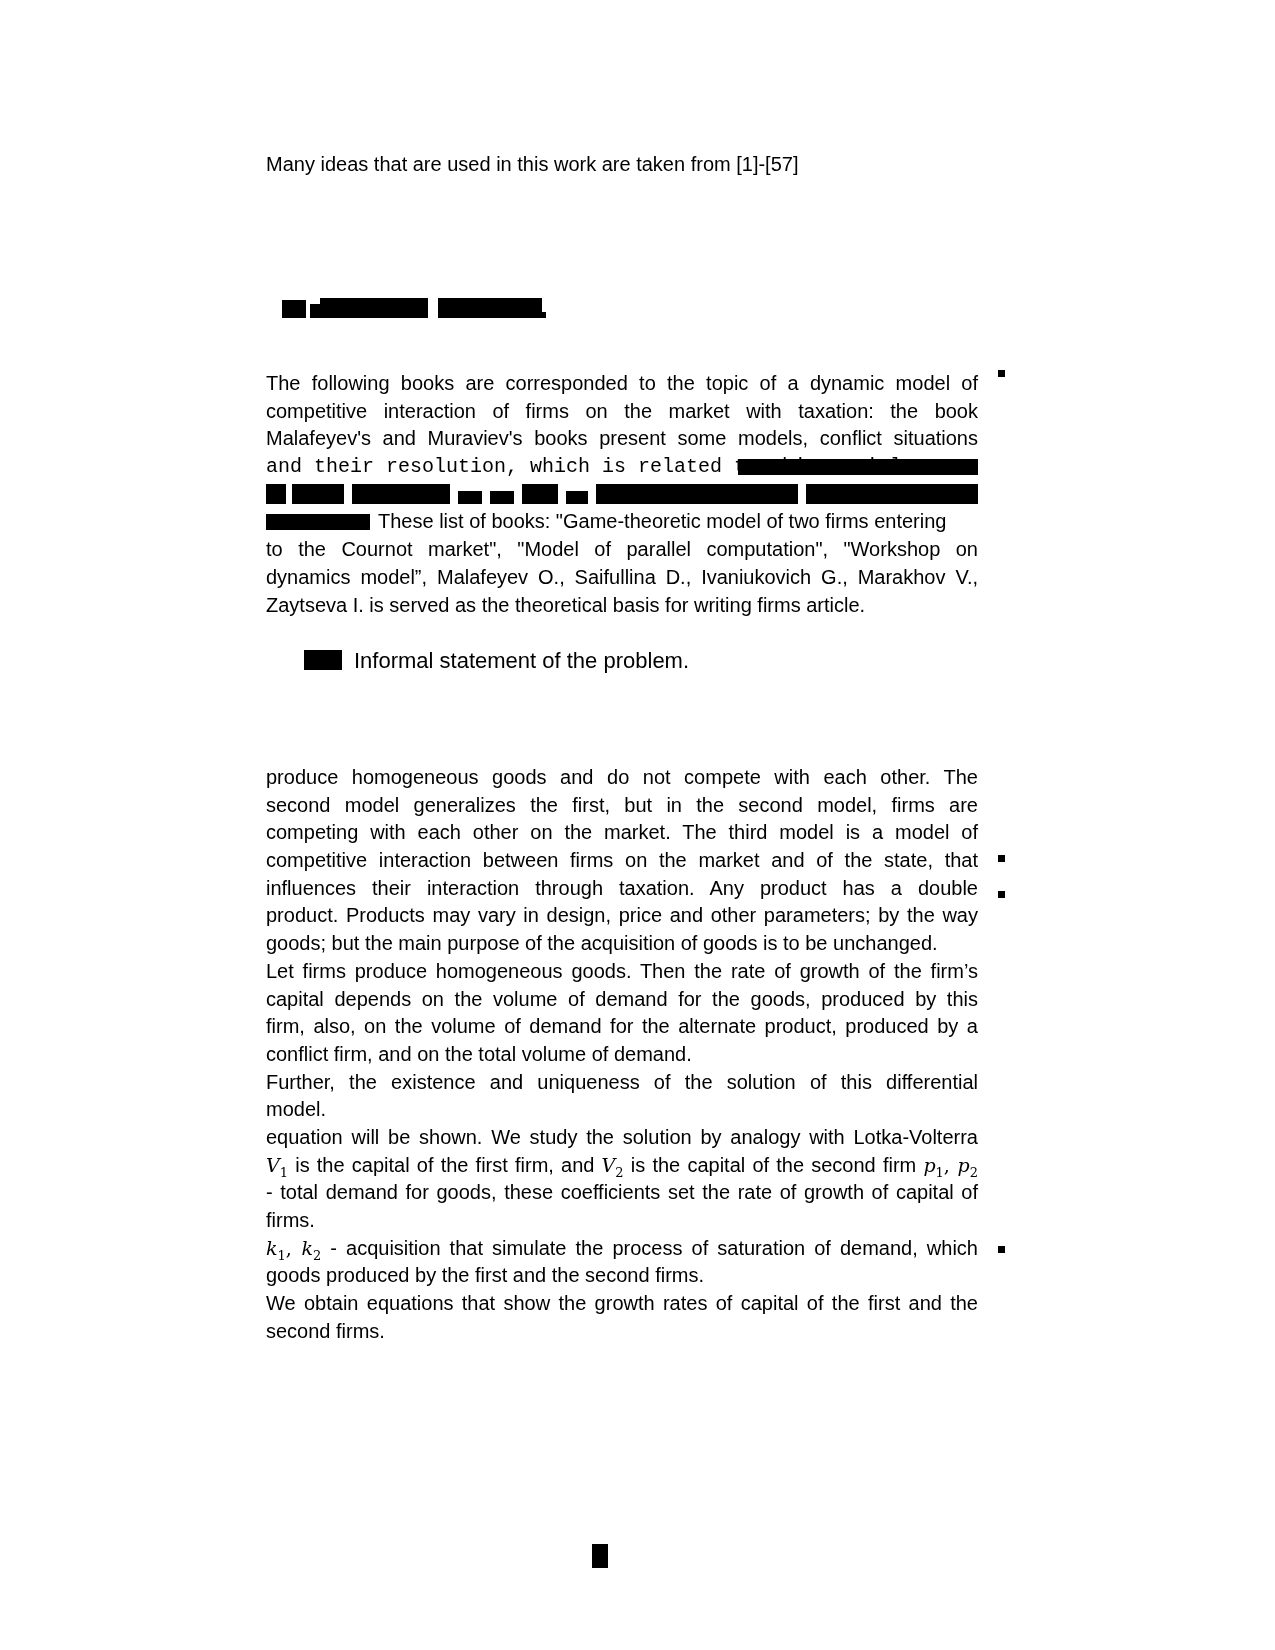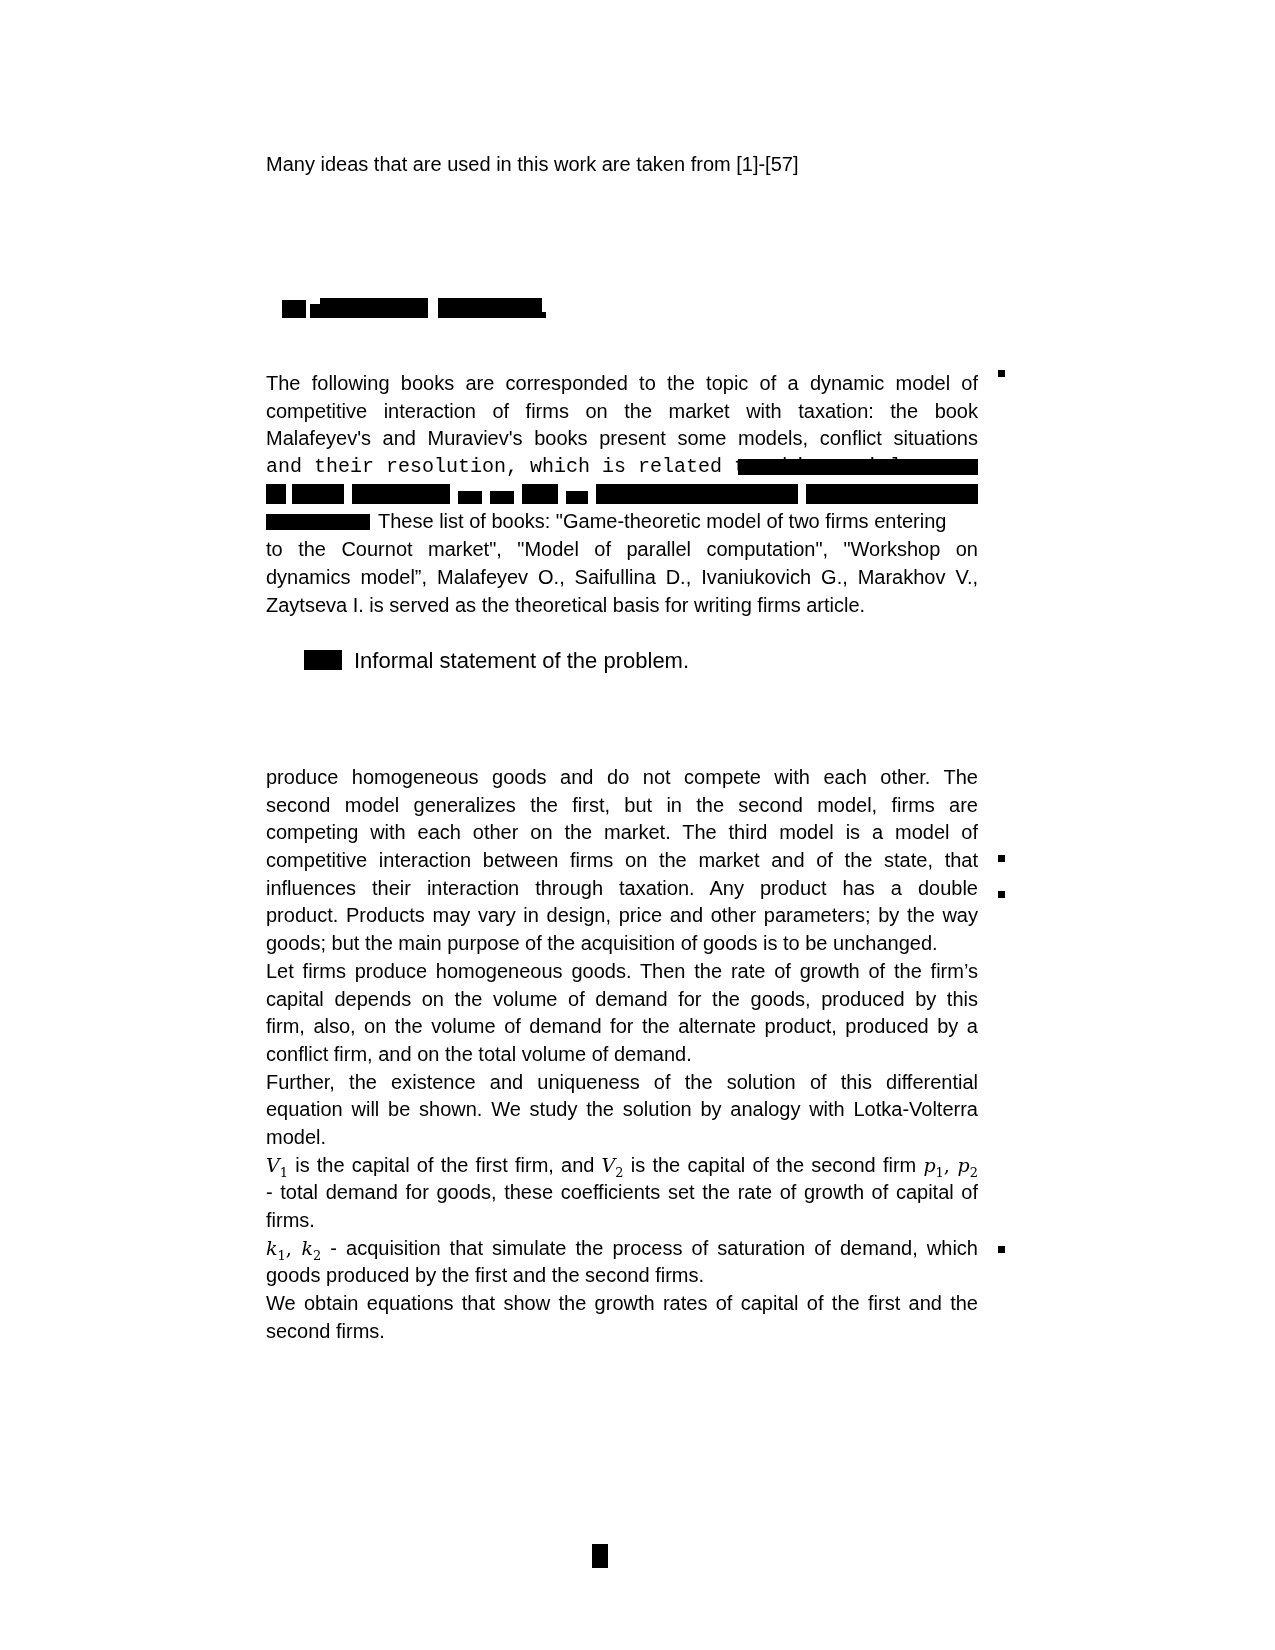--- a/index.html
+++ b/index.html
@@ -75,22 +75,22 @@
       <span class="ln">competing with each other on the market. The third model is a model of</span>
       <span class="ln">competitive interaction between firms on the market and of the state, that</span>
       <span class="ln">influences their interaction through taxation. Any product has a double</span>
       <span class="ln">product. Products may vary in design, price and other parameters; by the way</span>
       <span class="ln last">goods; but the main purpose of the acquisition of goods is to be unchanged.</span>
       <span class="ln">Let firms produce homogeneous goods. Then the rate of growth of the firm’s</span>
       <span class="ln">capital  depends on the volume of demand for the goods, produced by this</span>
       <span class="ln">firm, also, on the volume of demand for the alternate product, produced by a</span>
       <span class="ln last">conflict firm, and on the total volume of demand.</span>
       <span class="ln">Further, the existence and uniqueness of the solution of this differential</span>
+      <span class="ln last">model.</span>
       <span class="ln">equation will be shown. We study the solution by analogy with Lotka-Volterra</span>
-      <span class="ln last">model.</span>
 
       <span class="ln">
         <span class="math"><span>V</span><sub>1</sub></span><span> is the capital of the first firm, and </span><span class="math"><span>V</span><sub>2</sub></span><span> is the capital of the second firm </span><span class="math"><span>p</span><sub>1</sub><span style="font-style:normal;">, </span><span>p</span><sub>2</sub></span>
       </span>
       <span class="ln">- total demand for goods, these coefficients set the rate of growth of capital of</span>
       <span class="ln last">firms.</span>
       <span class="ln">
         <span class="math"><span>k</span><sub>1</sub><span style="font-style:normal;">, </span><span>k</span><sub>2</sub></span><span> - acquisition that simulate the process of saturation of demand, which</span>
       </span>
       <span class="ln last">goods produced by the first and the second firms.</span>

